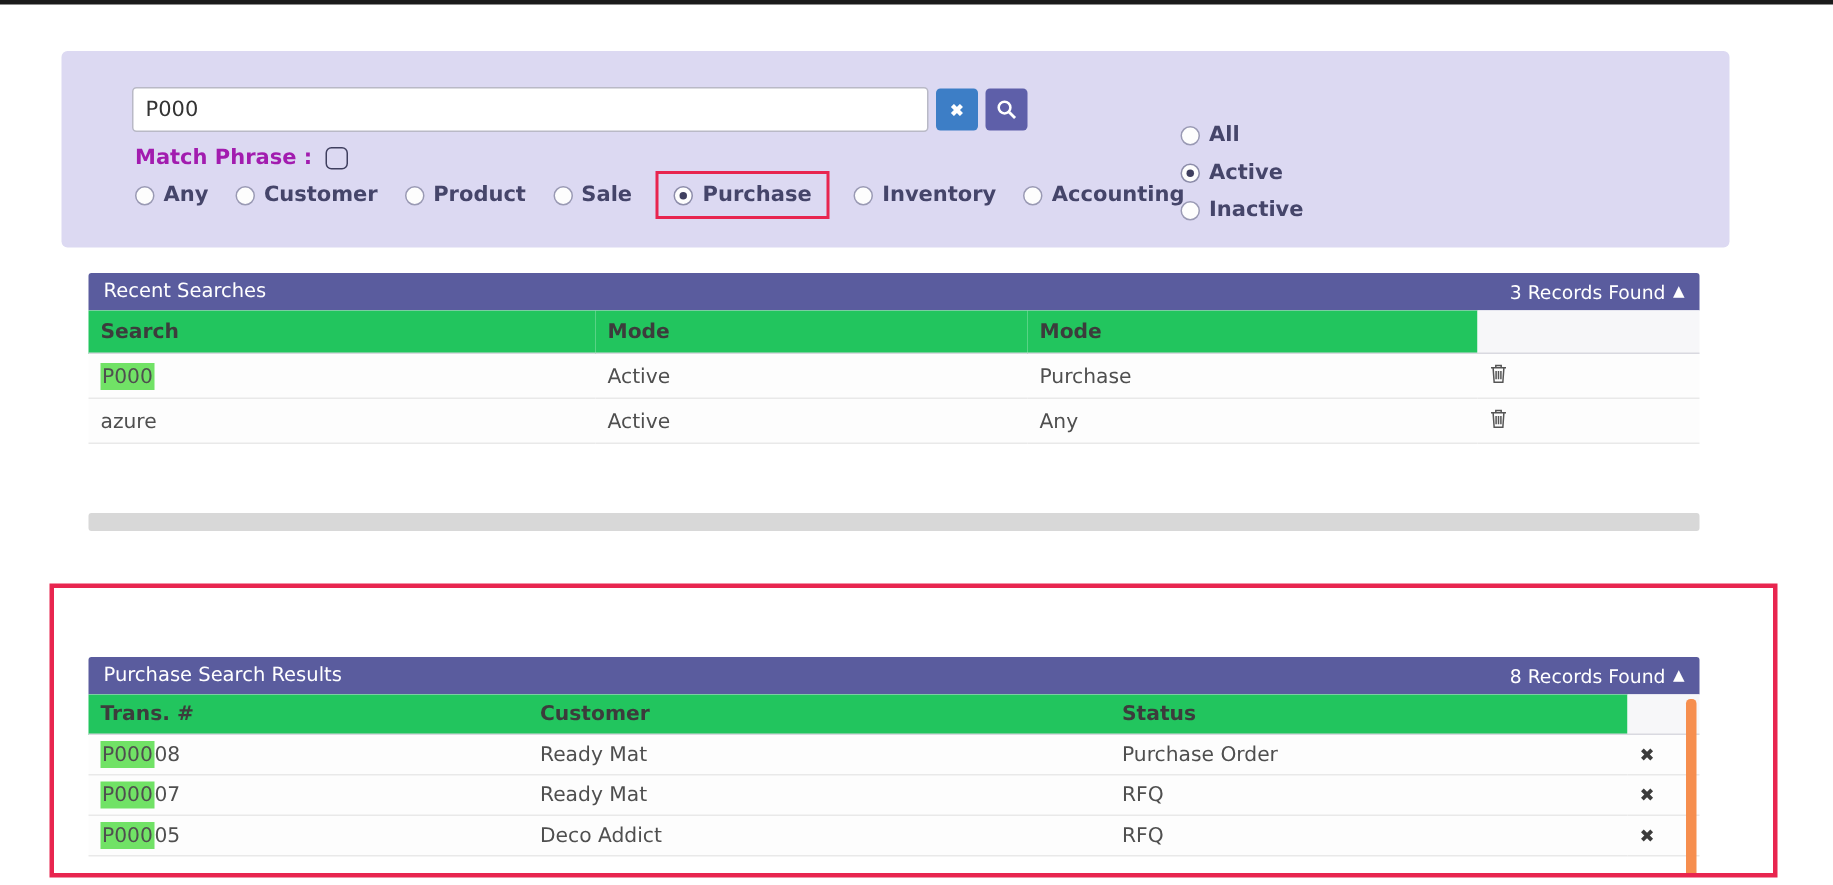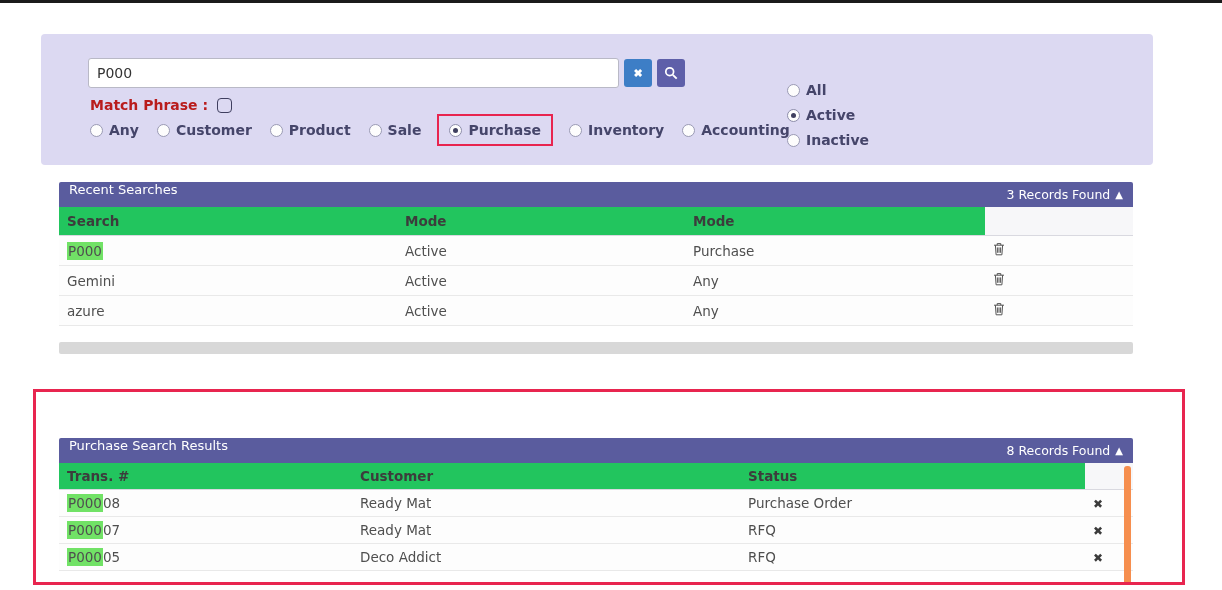--- a/index.html
+++ b/index.html
@@ -44,21 +44,21 @@
     display: flex; align-items: center; justify-content: center;
     cursor: pointer; color: #fff;
   }
   .btn-clear { background: #3d7ec6; font-size: 11px; font-weight: bold; }
   .btn-search { background: #5e5fa9; }
 
   .match-row {
     position: absolute;
     left: 49px; top: 63px;
     display: flex; align-items: center; gap: 9px;
-    font-size: 14px; font-weight: bold; color: #b91c1c;
+    font-size: 14px; font-weight: bold; color: #a21caf;
   }
   .checkbox {
     width: 15px; height: 15px;
     border: 1.6px solid #3f3f5f;
     border-radius: 4px;
     background: transparent;
     display: inline-block;
     cursor: pointer;
   }
 
@@ -93,21 +93,21 @@
     position: absolute;
     left: 746px; top: 24px;
     display: flex; flex-direction: column; gap: 9px; margin-top: 24px;
   }
 
   
   .panel-header {
     height: 25px;
     background: #5a5c9e;
     color: #fff;
-    display: flex; justify-content: space-between; 
+    display: flex; justify-content: space-between; align-items: center;
     padding: 0 10px;
     font-size: 13px;
     border-radius: 2px 2px 0 0;
   }
   .records-found { font-size: 12.5px; display: flex; align-items: center; gap: 5px; cursor: pointer; }
   .records-found .arrow { font-size: 10px; line-height: 1; }
 
   table { border-collapse: collapse; table-layout: fixed; width: 1074px; background: #fdfdfd; }
   th {
     background: #22c55e;
@@ -253,32 +253,20 @@
           <th>Mode</th>
           <th>Mode</th>
           <th class="action-col"></th>
         </tr>
       </thead>
       <tbody>
         <tr>
           <td><span class="hl">P000</span></td>
           <td>Active</td>
           <td>Purchase</td>
-          <td>
-            <span class="trash-btn">
-              <svg width="12" height="14" viewBox="0 0 12 14">
-                  <path d="M1 3.2h10M4.2 3.2V1.6h3.6v1.6M2.4 3.2l.7 9.6h5.8l.7-9.6M4.4 5.4v5.4M6 5.4v5.4M7.6 5.4v5.4" stroke="#555" fill="none" stroke-width="1"></path>
-                </svg>
-            </span>
-          </td>
-        </tr>
-        <tr>
-          <td>Gemini</td>
-          <td>Active</td>
-          <td>Any</td>
           <td>
             <span class="trash-btn">
               <svg width="12" height="14" viewBox="0 0 12 14">
                   <path d="M1 3.2h10M4.2 3.2V1.6h3.6v1.6M2.4 3.2l.7 9.6h5.8l.7-9.6M4.4 5.4v5.4M6 5.4v5.4M7.6 5.4v5.4" stroke="#555" fill="none" stroke-width="1"></path>
                 </svg>
             </span>
           </td>
         </tr>
         <tr>
           <td>azure</td>

